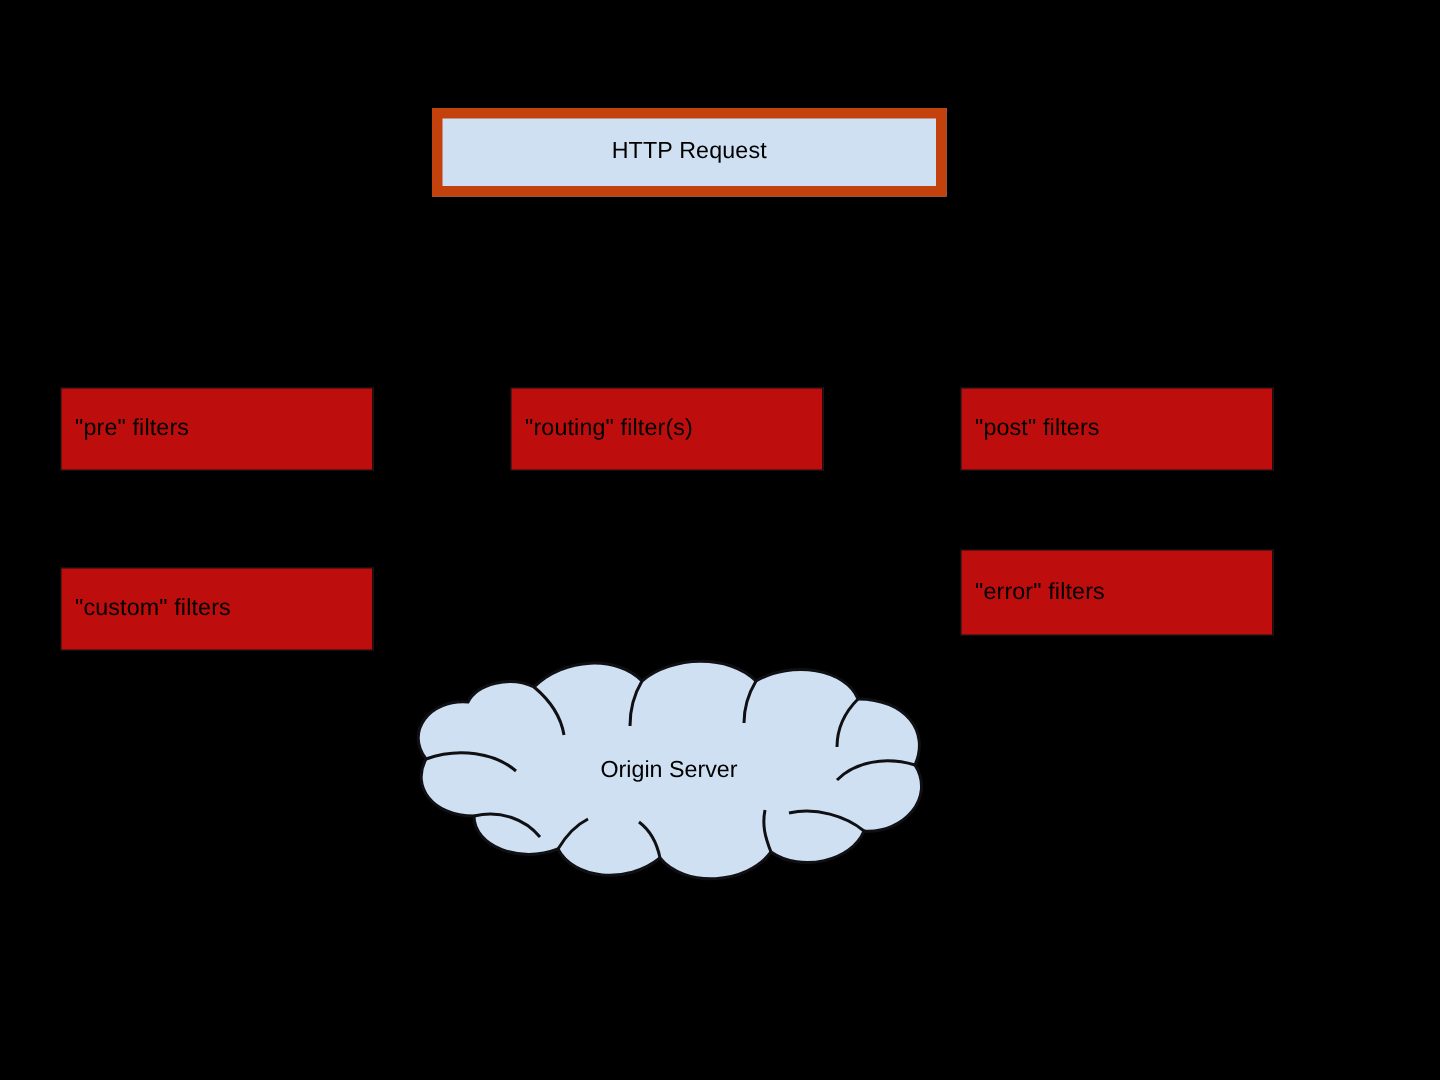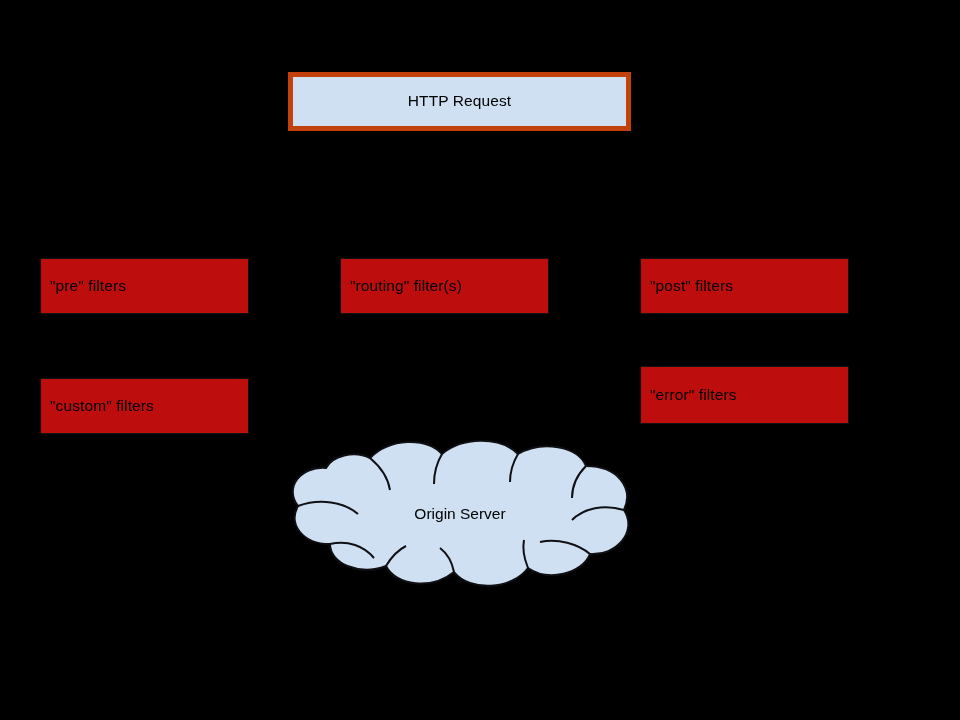--- a/index.html
+++ b/index.html
@@ -16,41 +16,41 @@
     font-family: "Liberation Sans", sans-serif;
   }
   .node {
     position: absolute;
     box-sizing: border-box;
     display: flex;
     align-items: center;
   }
   .node-blue {
     background: #CEE0F2;
-    border: 5px solid #c2410c;
+    border: 7px solid #c2410c;
     justify-content: center;
   }
   .node-red {
     background: #BD0D0D;
     border: 1px solid #111111;
     justify-content: flex-start;
   }
   .node-label {
     color: #000000;
     font-size: 15.5px;
     line-height: 1.2;
     white-space: nowrap;
     letter-spacing: 0.1px;
   }
   .node-red .node-label {
     padding-left: 9px;
   }
   .cloud-wrap {
     position: absolute;
-    left: 286px;
+    left: 272px;
     top: 440px;
     width: 348px;
     height: 148px;
   }
   .cloud-wrap svg {
     display: block;
     width: 100%;
     height: 100%;
   }
   .cloud-label {

